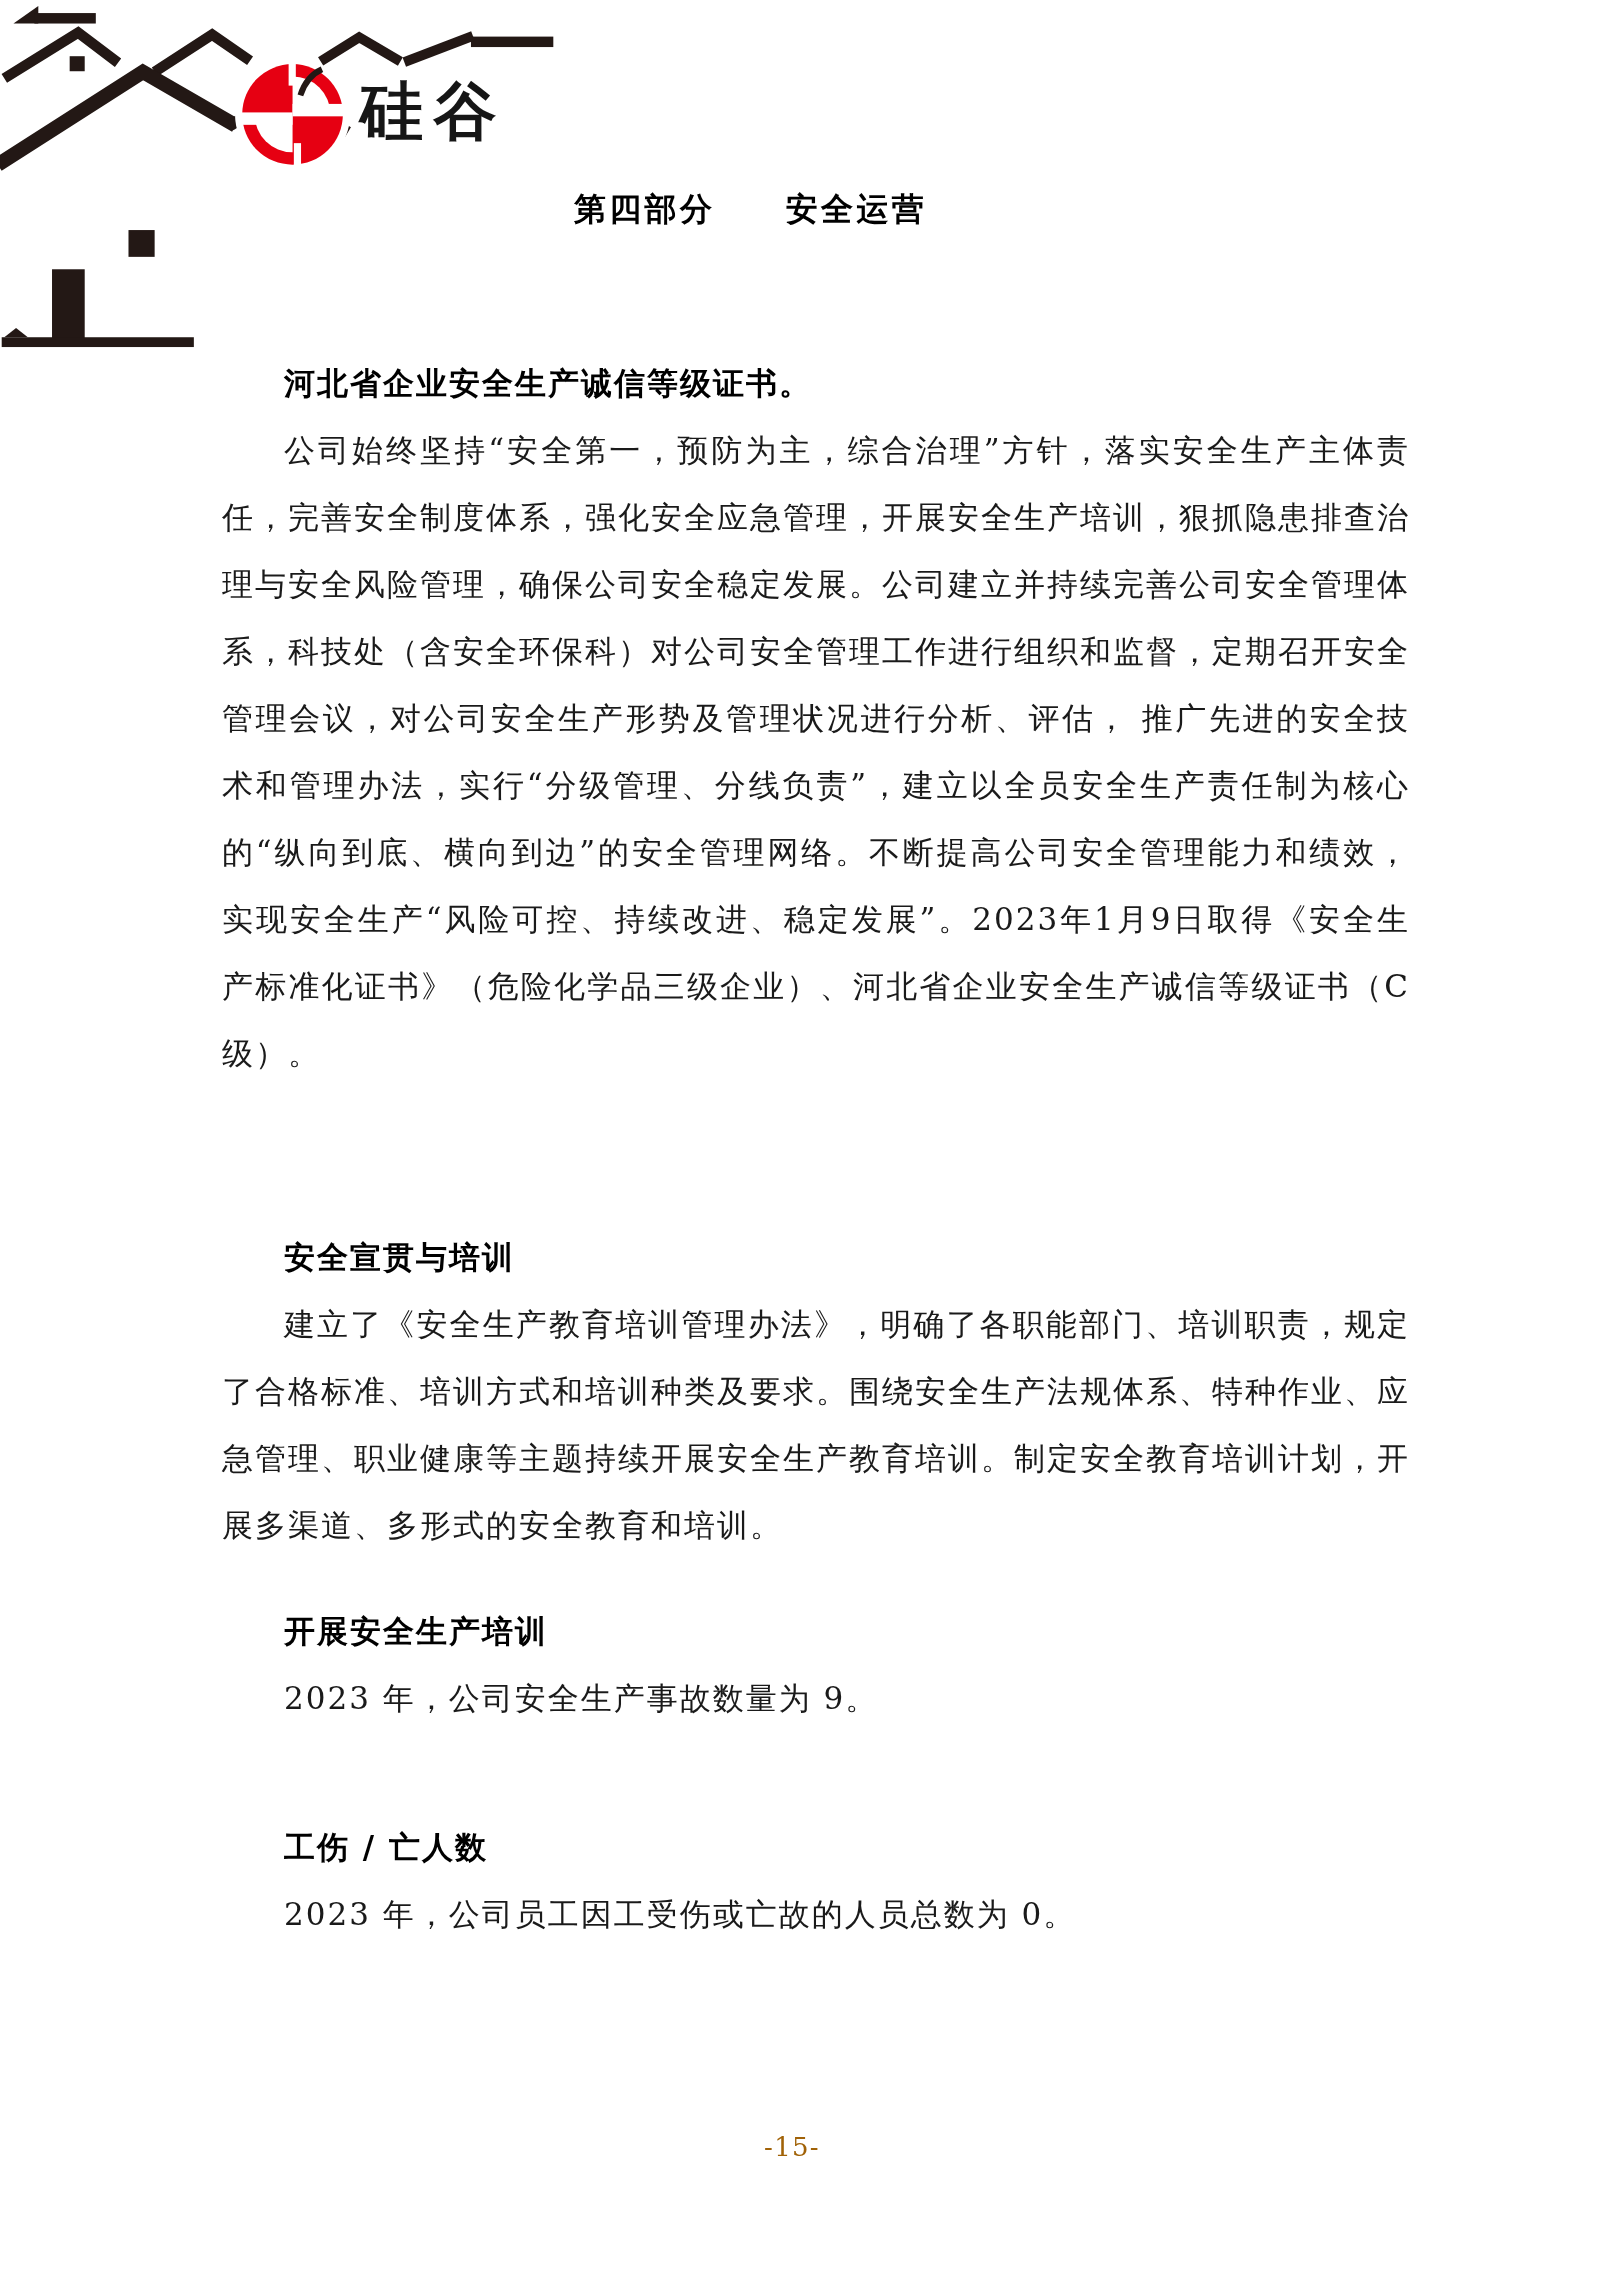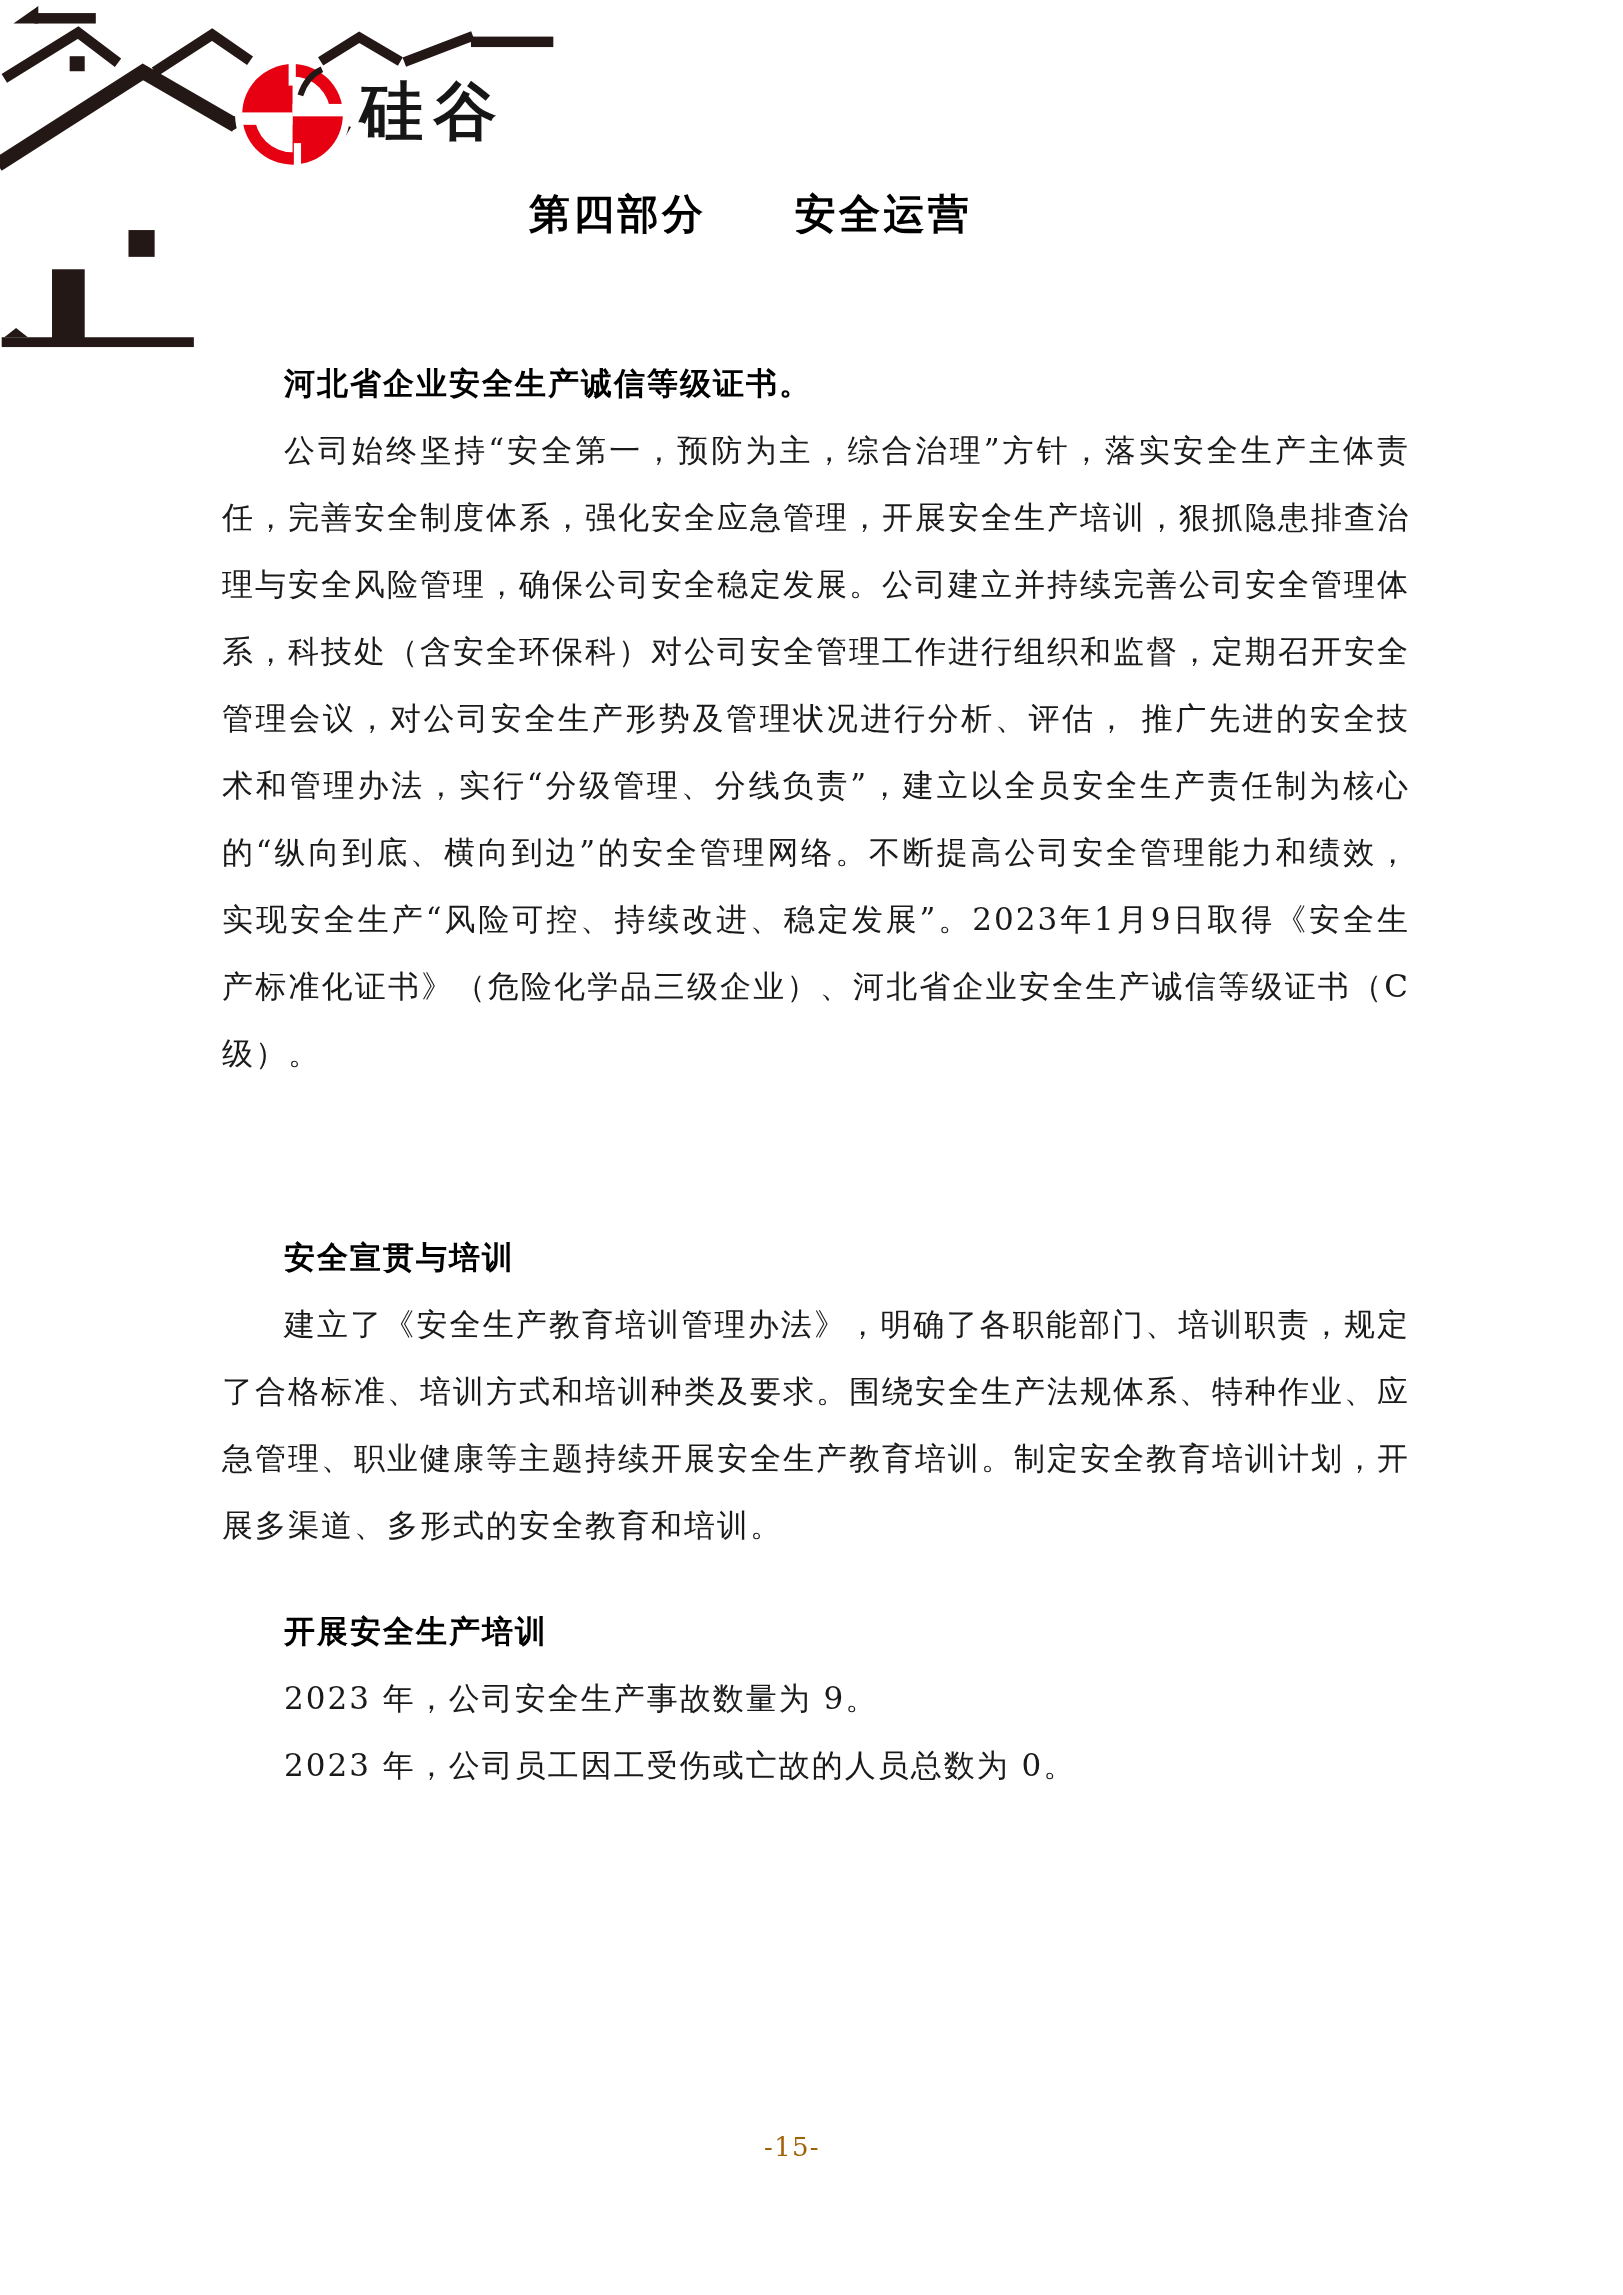--- a/index.html
+++ b/index.html
@@ -14,21 +14,21 @@
   .logo-name{
     position:absolute;left:348px;top:80px;
     font-family:"DejaVu Sans","Liberation Sans",sans-serif;
     font-weight:900;font-size:63px;letter-spacing:10.5px;color:#161616;line-height:1;margin-left:12px;
   }
   
   .doc-title{
     position:absolute;top:191px;left:0;right:122px;
     text-align:center;
     font-family:"DejaVu Sans","Liberation Sans",sans-serif;
-    font-weight:700;font-size:41px;letter-spacing:3.3px;color:#000;
+    font-weight:700;font-size:32px;letter-spacing:3.3px;color:#000;
     line-height:1.15;white-space:pre;
   }
   
   .content{
     position:absolute;left:222px;width:1188px;top:350px;
     font-size:31px;letter-spacing:2px;line-height:67px;
     text-align:justify;
   }
   .lead-heading{
     font-weight:700;text-indent:2em;margin:0;color:#000;
@@ -101,18 +101,19 @@
 
   <p class="lead-heading">河北省企业安全生产诚信等级证书。</p>
   <p class="para">公司始终坚持“安全第一，预防为主，综合治理”方针，落实安全生产主体责任，完善安全制度体系，强化安全应急管理，开展安全生产培训，狠抓隐患排查治理与安全风险管理，确保公司安全稳定发展。公司建立并持续完善公司安全管理体系，科技处（含安全环保科）对公司安全管理工作进行组织和监督，定期召开安全管理会议，对公司安全生产形势及管理状况进行分析、评估， 推广先进的安全技术和管理办法，实行“分级管理、分线负责”，建立以全员安全生产责任制为核心的“纵向到底、横向到边”的安全管理网络。不断提高公司安全管理能力和绩效，实现安全生产“风险可控、持续改进、稳定发展”。2023年1月9日取得《安全生产标准化证书》（危险化学品三级企业）、河北省企业安全生产诚信等级证书（C级）。</p>
 
   <p class="sec-heading mt-h2">安全宣贯与培训</p>
   <p class="para">建立了《安全生产教育培训管理办法》，明确了各职能部门、培训职责，规定了合格标准、培训方式和培训种类及要求。围绕安全生产法规体系、特种作业、应急管理、职业健康等主题持续开展安全生产教育培训。制定安全教育培训计划，开展多渠道、多形式的安全教育和培训。</p>
 
   <p class="sec-heading mt-h3">开展安全生产培训</p>
   <p class="para">2023 年，公司安全生产事故数量为 9。</p>
 
+  <p class="sec-heading mt-h4">工伤 / 亡人数</p>
   <p class="para">2023 年，公司员工因工受伤或亡故的人员总数为 0。</p>
 
 </div>
 
 <div class="page-number">-15-</div>
 
 
 </body></html>

